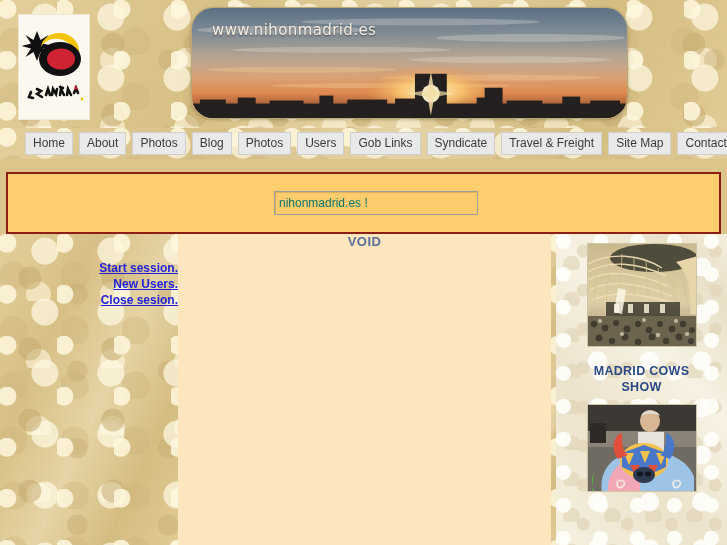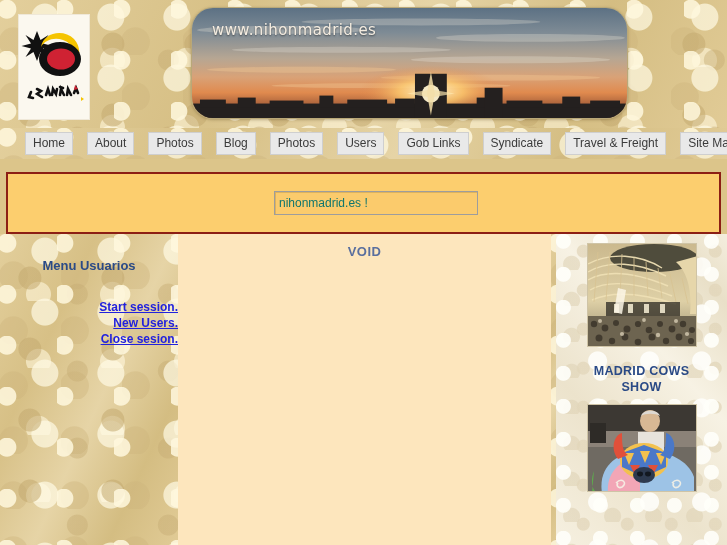--- a/index.html
+++ b/index.html
@@ -68,21 +68,21 @@
     font-family: "DejaVu Sans", sans-serif;
     text-shadow: 0 1px 2px rgba(0,0,0,0.5);
   }
 
   
   #nav {
     position: absolute; left: 0; top: 128px;
     width: 727px; height: 31px;
     display: flex; align-items: center;
     padding-left: 25px;
-    gap: 14px;
+    gap: 6px;
   }
   .nav-btn {
     display: inline-block;
     background: #e9e9e9;
     border: 1px solid #cfcfcf;
     color: #3b3b3b;
     font-size: 12px;
     line-height: 14px;
     padding: 3px 7px 4px 7px;
     white-space: nowrap;
@@ -134,21 +134,20 @@
     text-align: right;
   }
 
   #col-center {
     position: absolute; left: 178px; top: 0;
     width: 373px; height: 311px;
     background: #fde6bd;
     text-align: center;
   }
   #void-label {
-    margin-top: 10px;
     color: #5a6f9e;
     font-size: 13px;
     font-weight: bold;
     letter-spacing: 0.4px;
   }
 
   #col-gap {
     position: absolute; left: 551px; top: 0;
     width: 5px; height: 311px;
   }
@@ -286,21 +285,20 @@
   <span class="nav-btn">Contact &amp; Legal</span>
 </div>
 
 <div id="promo-strip">
   <input id="promo-input" type="text" value="nihonmadrid.es !" style="">
 </div>
 
 <div id="main">
 
   <div id="col-left" class="tex-parchment">
-    <div class="side-title">Menu Usuarios</div>
     <div class="side-links">
       <a href="#">Start session.</a>
       <a href="#">New Users.</a>
       <a href="#">Close sesion.</a>
     </div>
   </div>
 
   <div id="col-center">
     <div id="void-label">VOID</div>
   </div>

